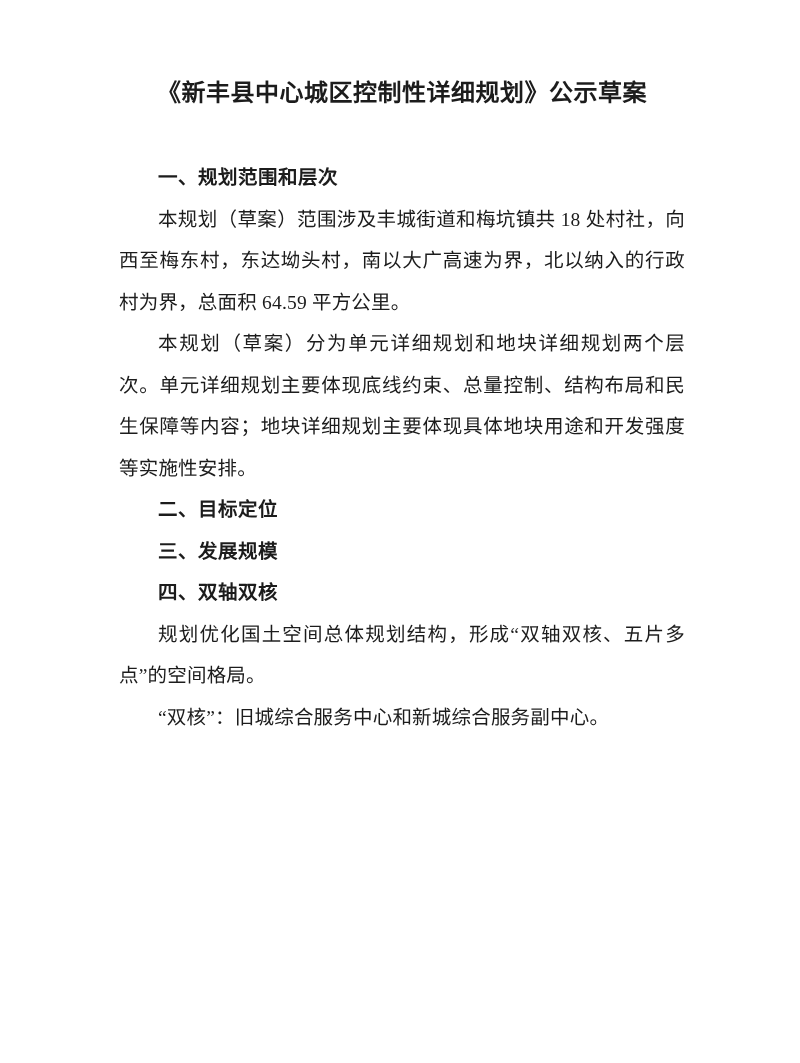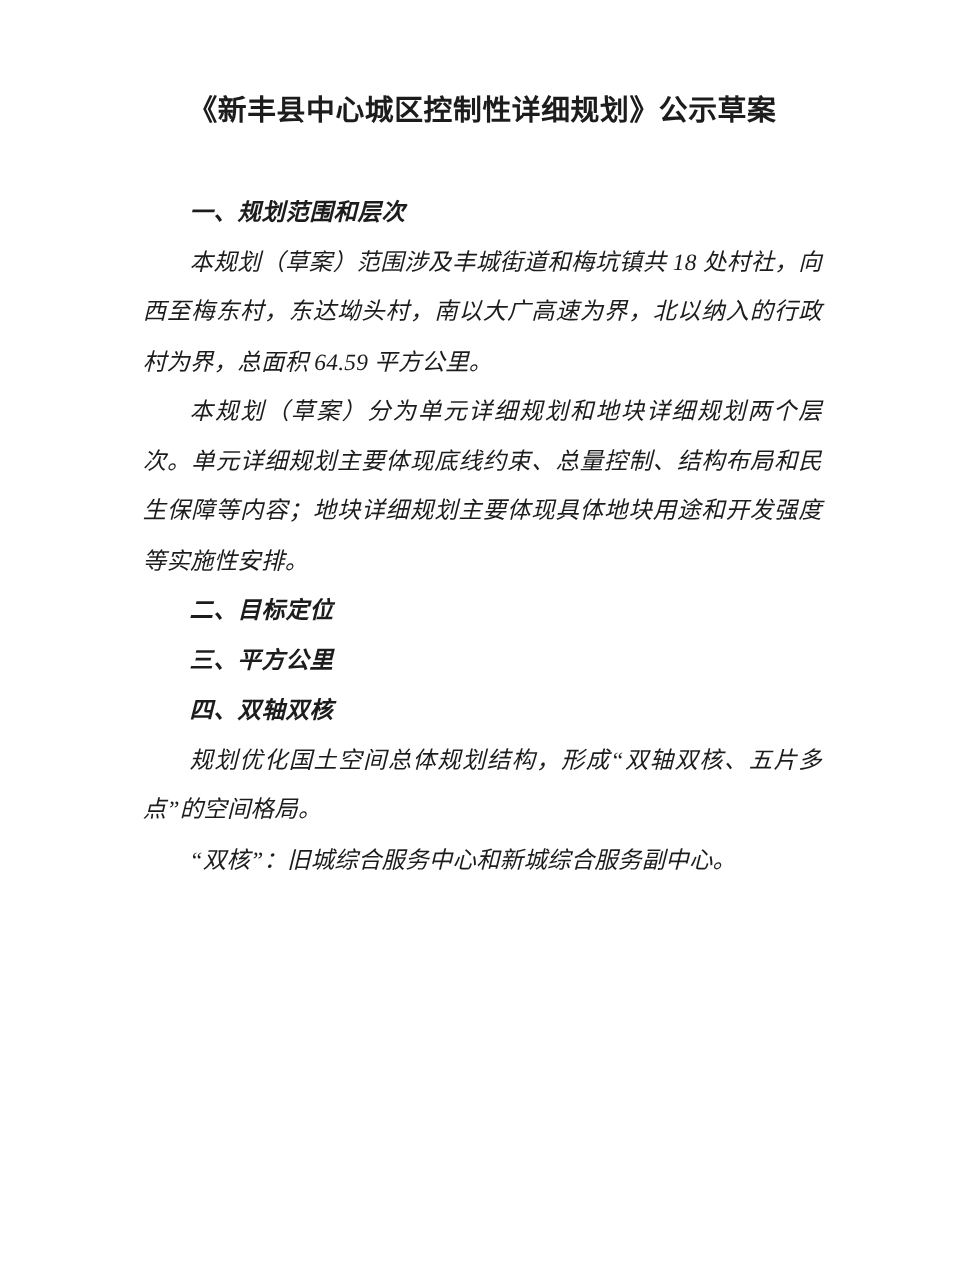--- a/index.html
+++ b/index.html
@@ -31,32 +31,30 @@
   .doc-body {
     margin-top: 31px;
   }
   .sec-heading {
     font-size: 19.5px;
     font-weight: 700;
     line-height: 41.5px;
     margin: 0;
     text-indent: 39px;
     letter-spacing: 0.5px;
-    font-style: italic;
   }
   .body-para {
     font-size: 19.5px;
     font-weight: 400;
     line-height: 41.5px;
     margin: 0;
     text-indent: 39px;
     text-align: justify;
     text-justify: inter-ideograph;
     letter-spacing: 0.2px;
-    font-style: italic;
   }
 </style>
 </head>
 <body>
 
 <div class="page">
 
   <h1 class="doc-title">《新丰县中心城区控制性详细规划》公示草案</h1>
 
   <div class="doc-body">
@@ -65,21 +63,21 @@
       <h2 class="sec-heading">一、规划范围和层次</h2>
       <p class="body-para">本规划（草案）范围涉及丰城街道和梅坑镇共 18 处村社，向西至梅东村，东达坳头村，南以大广高速为界，北以纳入的行政村为界，总面积 64.59 平方公里。</p>
       <p class="body-para">本规划（草案）分为单元详细规划和地块详细规划两个层次。单元详细规划主要体现底线约束、总量控制、结构布局和民生保障等内容；地块详细规划主要体现具体地块用途和开发强度等实施性安排。</p>
     </section>
 
     <section>
       <h2 class="sec-heading">二、目标定位</h2>
     </section>
 
     <section>
-      <h2 class="sec-heading">三、平方公里</h2>
+      <h2 class="sec-heading">三、发展规模</h2>
     </section>
 
     <section>
       <h2 class="sec-heading">四、双轴双核</h2>
       <p class="body-para">规划优化国土空间总体规划结构，形成“双轴双核、五片多点”的空间格局。</p>
       <p class="body-para">“双核”：旧城综合服务中心和新城综合服务副中心。</p>
     </section>
 
   </div>
 

